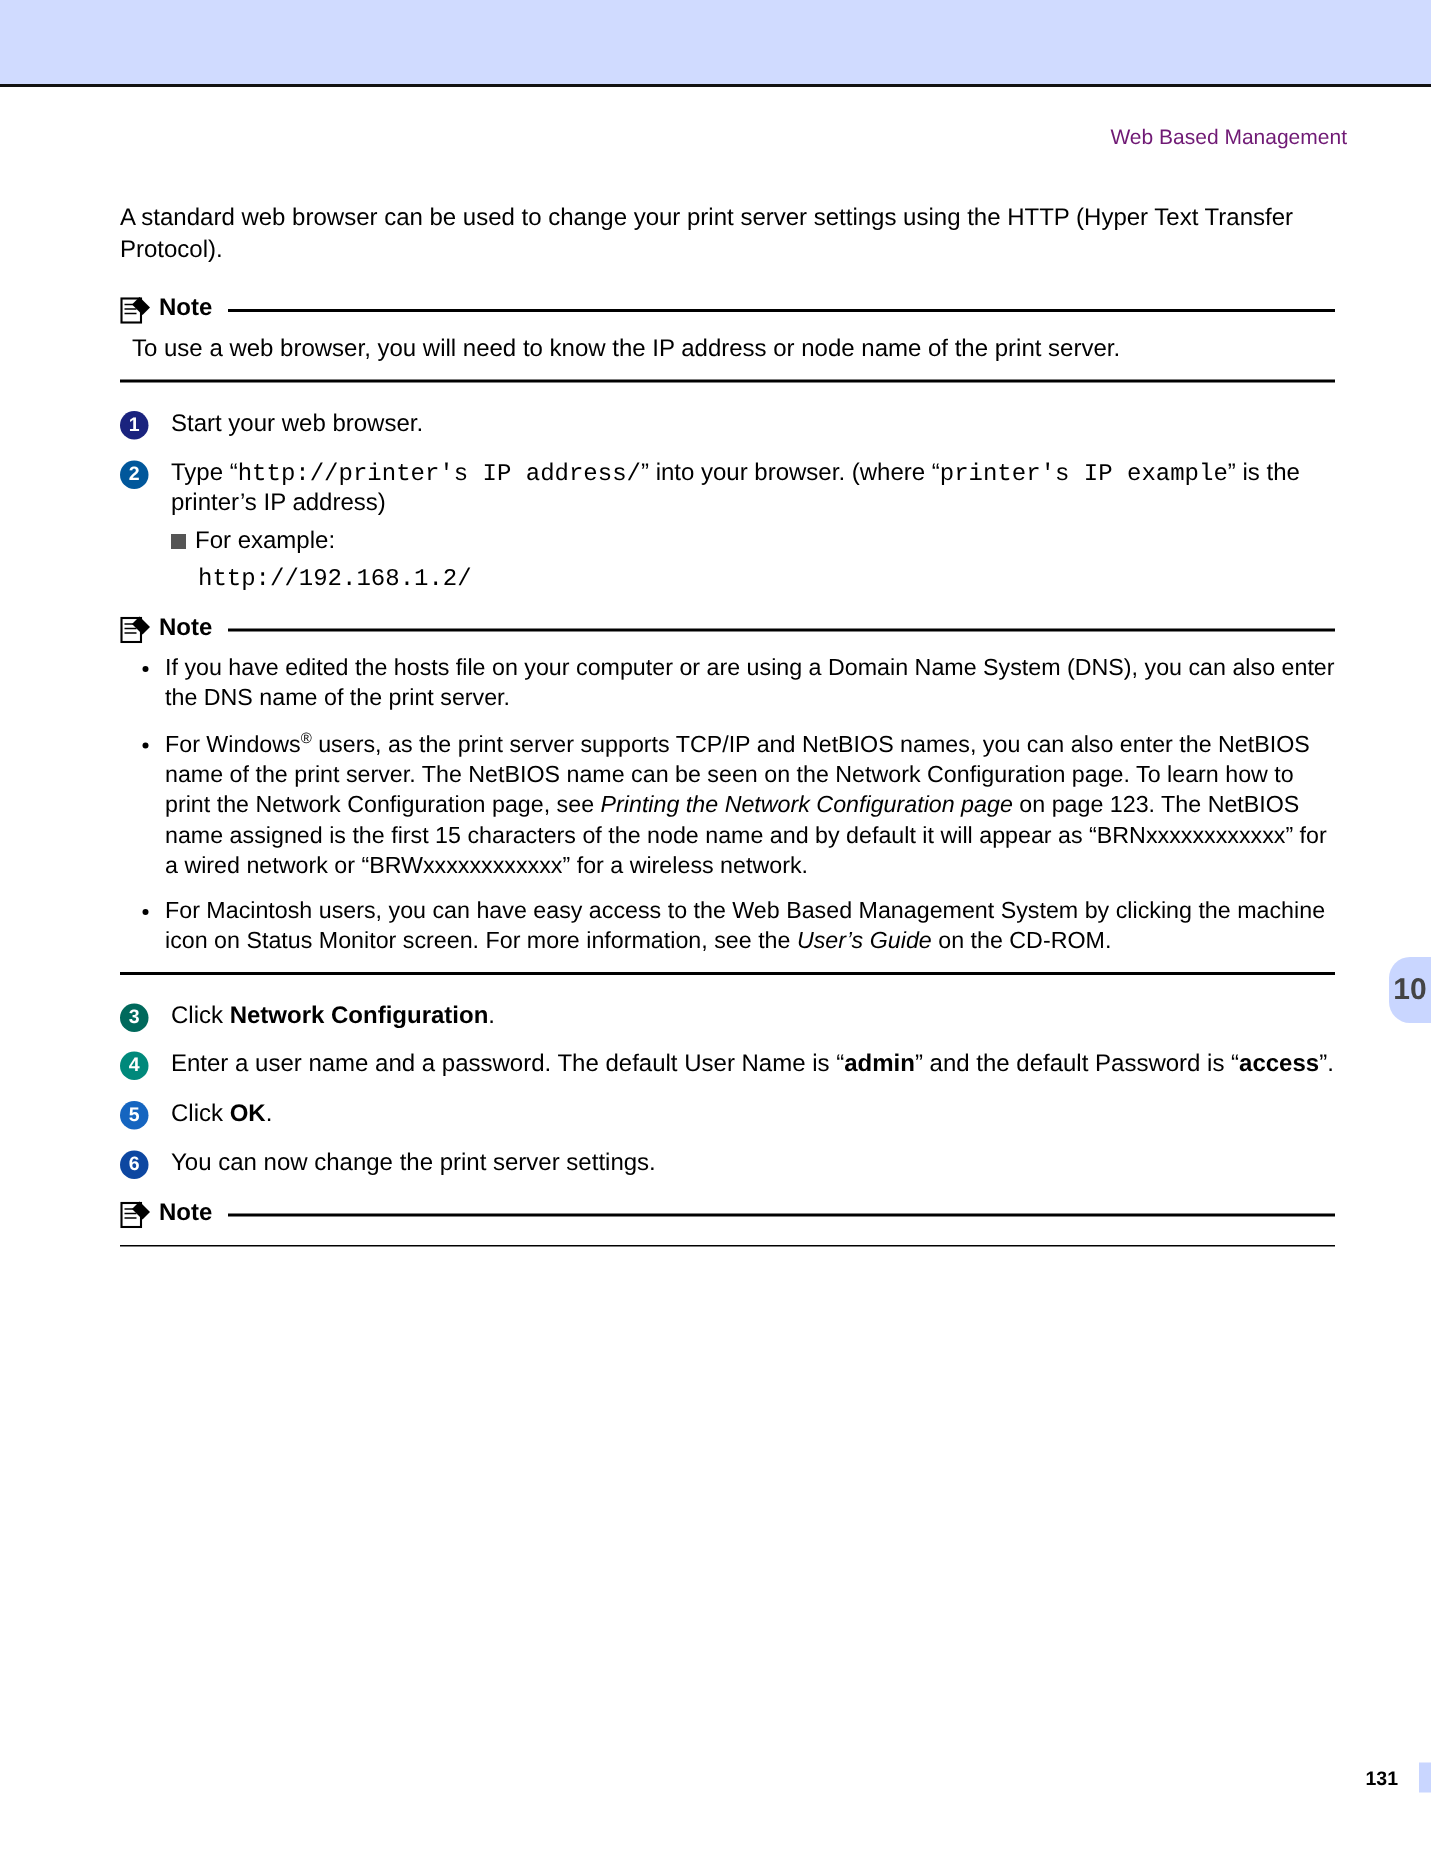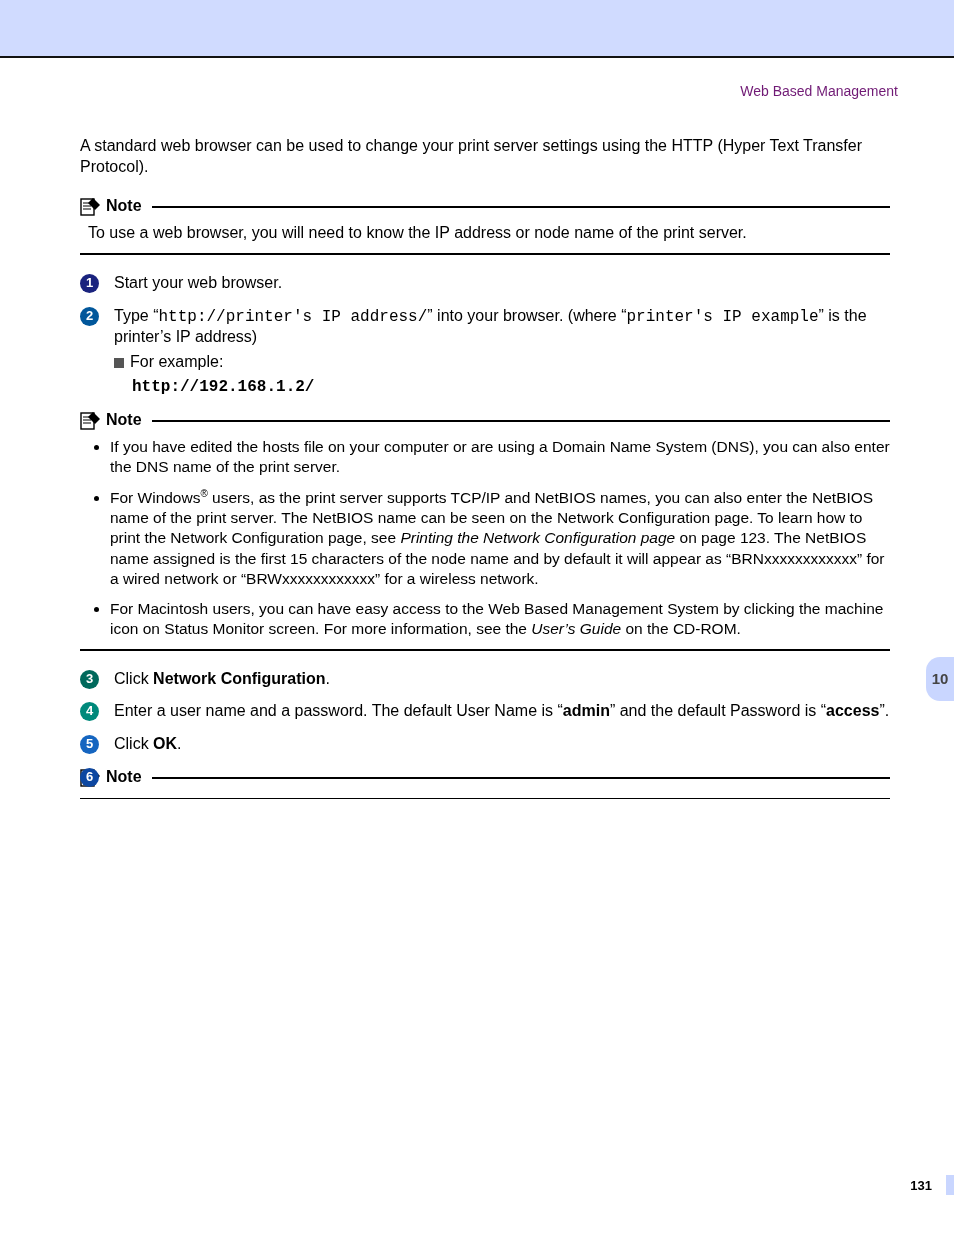--- a/index.html
+++ b/index.html
@@ -129,22 +129,21 @@
     width: 28px;
     height: 44px;
     background: #c9d6ff;
     border-top-left-radius: 14px;
     border-bottom-left-radius: 14px;
     display: flex;
     align-items: center;
     justify-content: center;
     color: #444;
     font-weight: bold;
-    font-size: 15px;
-    margin-top: 19px;
+    font-size: 20px;
   }
   .page-num-wrap {
     position: absolute;
     right: 0;
     bottom: 40px;
     height: 20px;
     display: flex;
     align-items: flex-end;
   }
   .page-num {
@@ -192,21 +191,21 @@
       <li>
         <span class="step-badge" style="background: rgb(26, 35, 126);">1</span>
         <span>Start your web browser.</span>
       </li>
       <li>
         <span class="step-badge" style="background: rgb(1, 87, 155);">2</span>
         <span>Type “</span><span class="mono">http://printer's IP address/</span><span>” into your browser. (where “</span><span class="mono">printer's IP example</span><span>” is the printer’s IP address)</span>
         <div class="indent1" style="margin-top:4px;">
           <span class="sub-sq"></span><span>For example:</span>
         </div>
-        <div class="mono" style="margin-left:18px; margin-top:4px;font-weight:bold;">http://192.168.1.2/</div>
+        <div class="mono" style="margin-left:18px; margin-top:4px;">http://192.168.1.2/</div>
       </li>
     </ol>
 
     <div class="note-head">
       <svg width="22" height="20" viewBox="0 0 22 20">
         <rect x="1" y="3" width="13" height="16" fill="none" stroke="#000" stroke-width="1.4"></rect>
         <line x1="3" y1="7" x2="11" y2="7" stroke="#000" stroke-width="1"></line>
         <line x1="3" y1="10" x2="11" y2="10" stroke="#000" stroke-width="1"></line>
         <line x1="3" y1="13" x2="11" y2="13" stroke="#000" stroke-width="1"></line>
         <path d="M13 2 L20 9 L15 14 L8 7 Z" fill="#000"></path>
@@ -233,20 +232,21 @@
       <li>
         <span class="step-badge" style="background: rgb(0, 137, 123);">4</span>
         <span>Enter a user name and a password. The default User Name is “</span><span class="b">admin</span><span>” and the default Password is “</span><span class="b">access</span><span>”.</span>
       </li>
       <li>
         <span class="step-badge" style="background: rgb(21, 101, 192);">5</span>
         <span>Click </span><span class="b">OK</span><span>.</span>
       </li>
       <li>
         <span class="step-badge" style="background: rgb(13, 71, 161);">6</span>
+        <span>You can now change the print server settings.</span>
       </li>
     </ol>
 
     <div class="note-head">
       <svg width="22" height="20" viewBox="0 0 22 20">
         <rect x="1" y="3" width="13" height="16" fill="none" stroke="#000" stroke-width="1.4"></rect>
         <line x1="3" y1="7" x2="11" y2="7" stroke="#000" stroke-width="1"></line>
         <line x1="3" y1="10" x2="11" y2="10" stroke="#000" stroke-width="1"></line>
         <line x1="3" y1="13" x2="11" y2="13" stroke="#000" stroke-width="1"></line>
         <path d="M13 2 L20 9 L15 14 L8 7 Z" fill="#000"></path>

